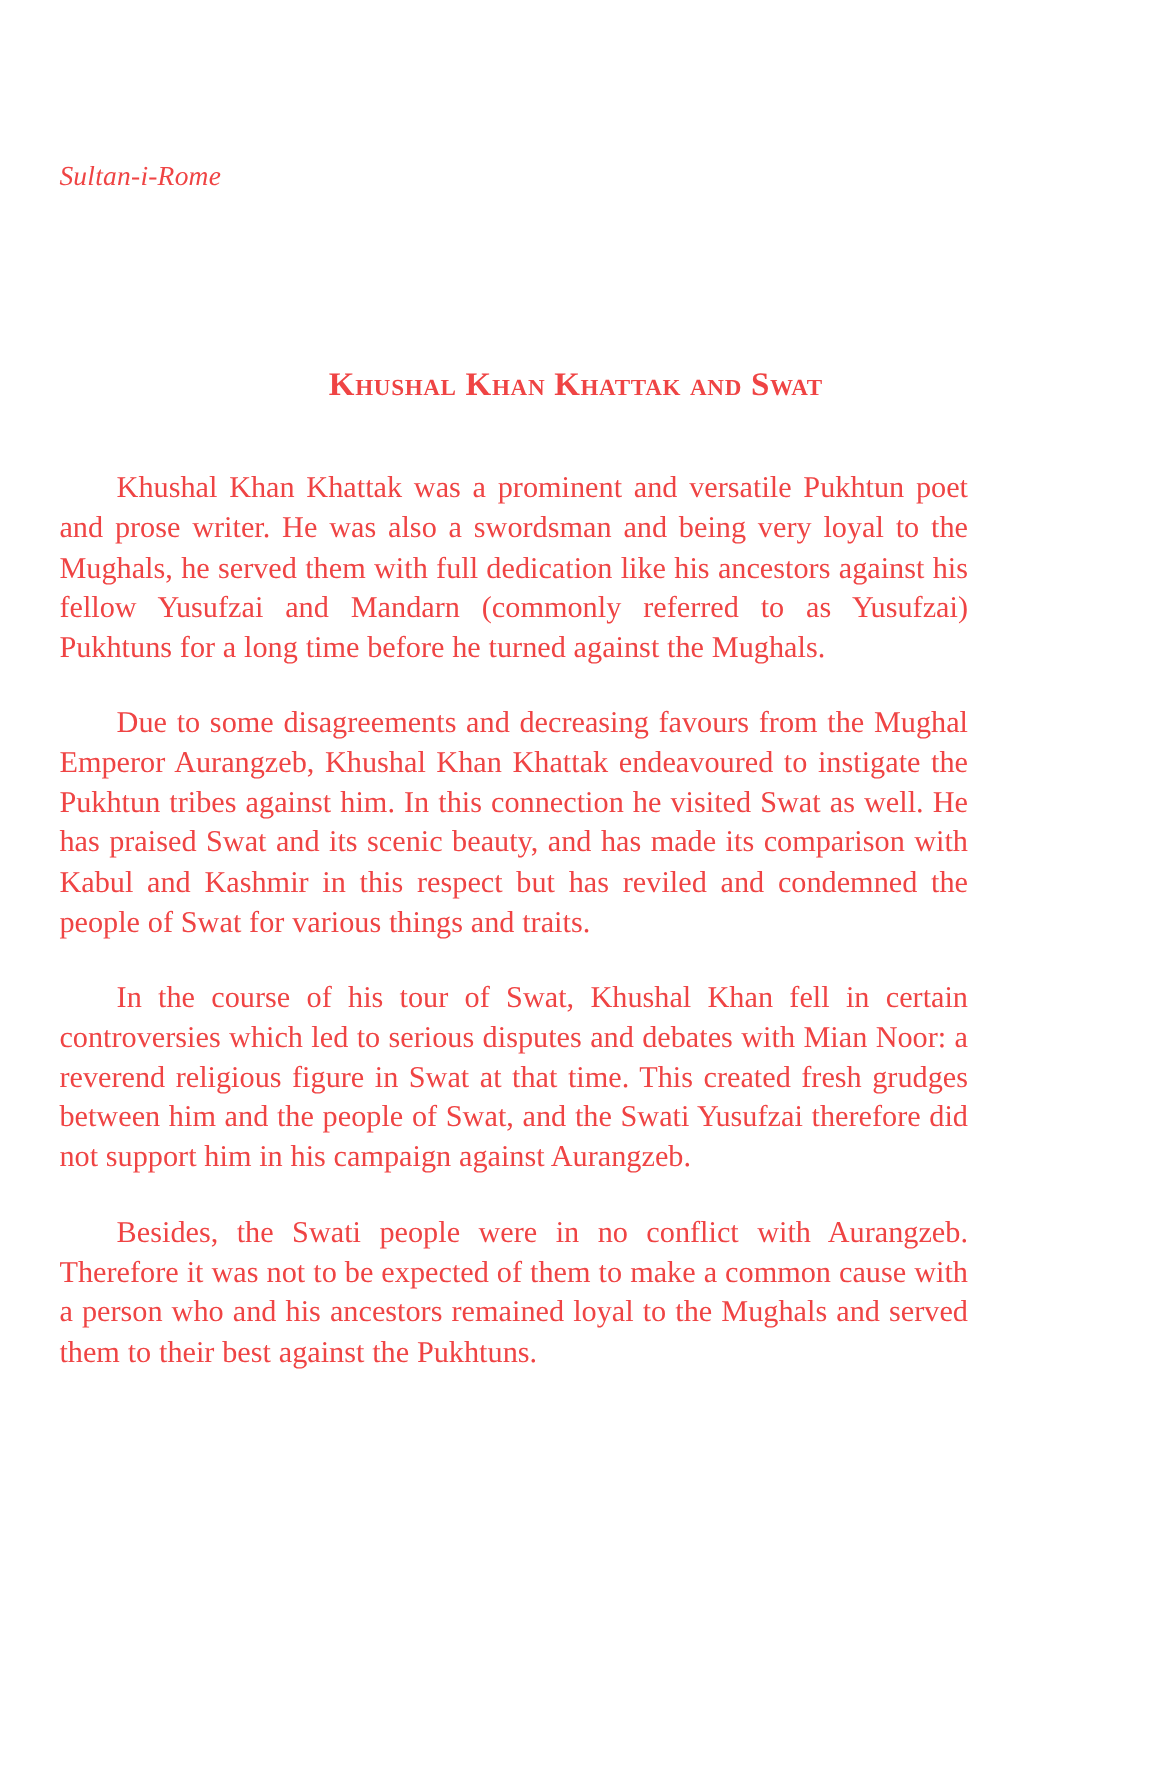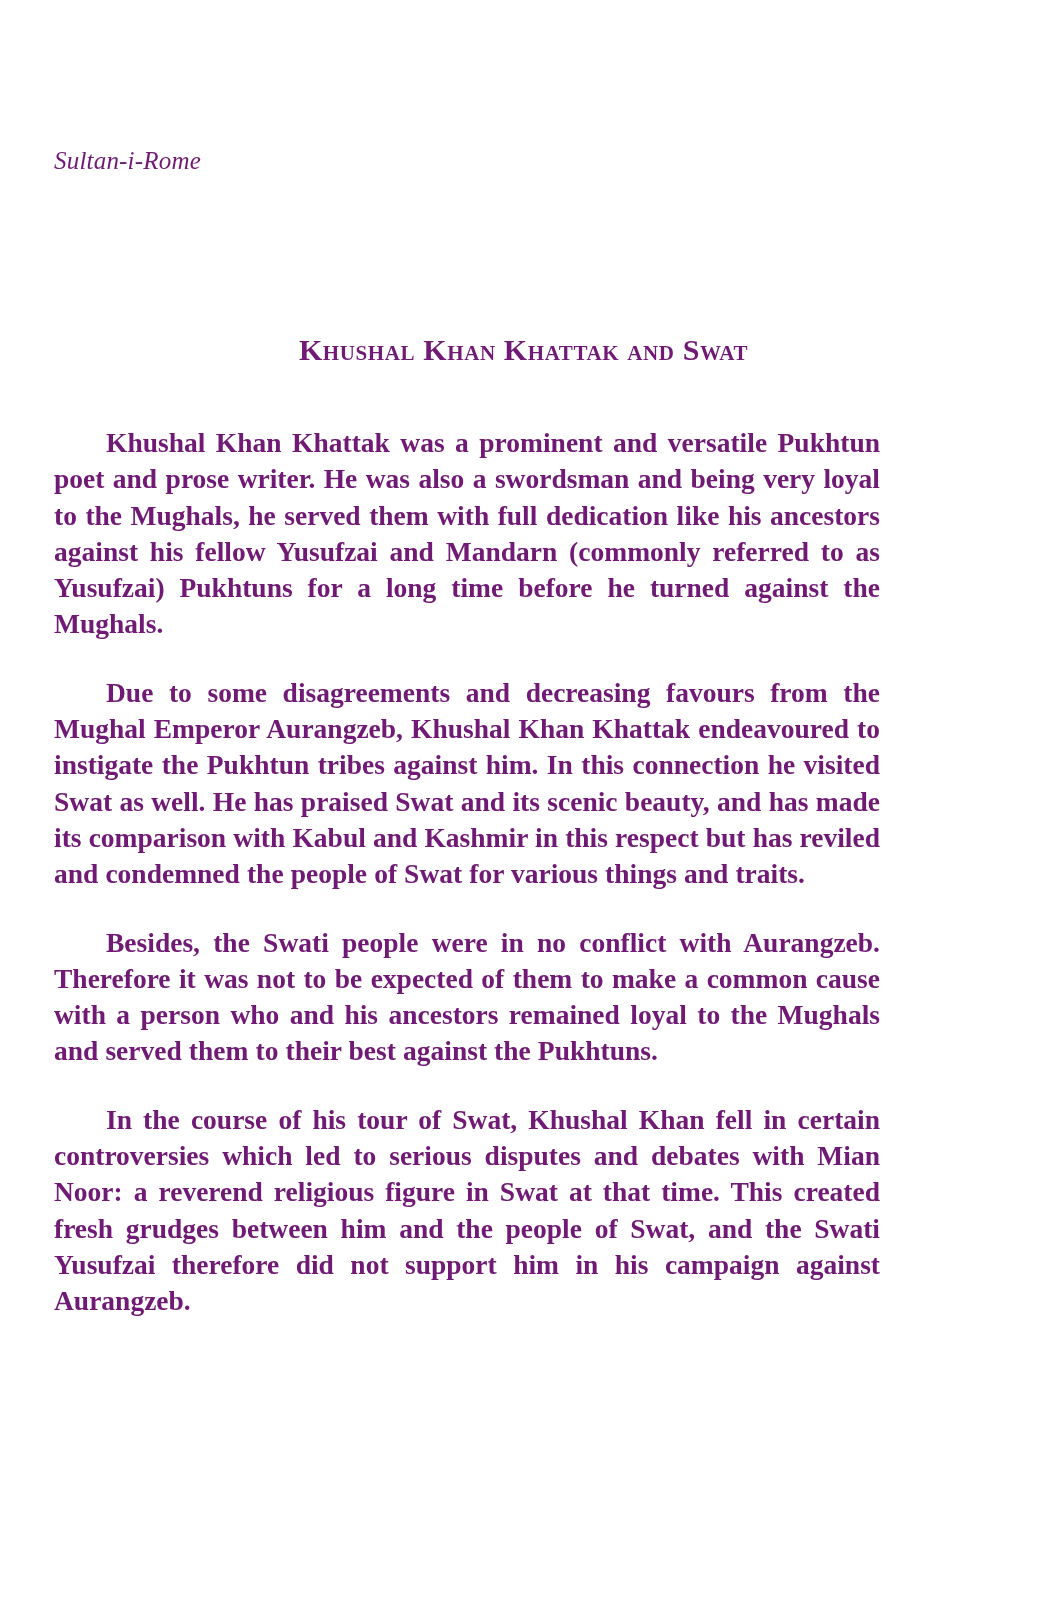--- a/index.html
+++ b/index.html
@@ -9,21 +9,21 @@
     background: #ffffff;
   }
   .page {
     position: relative;
     width: 1047px;
     height: 1620px;
     background: #ffffff;
     margin: 0 auto;
     overflow: hidden;
     font-family: "Liberation Serif", "DejaVu Serif", serif;
-    color: #701a75;
+    color: #ef4444;
     border-radius: 15px;
   }
   .running-head {
     position: absolute;
     left: 54px;
     top: 146px;
     font-style: italic;
     font-size: 25px;
     line-height: 30px;
     letter-spacing: 0.2px;
@@ -49,21 +49,20 @@
   }
   .body-text p {
     margin: 0 0 32px 0;
     text-align: justify;
     text-justify: inter-word;
     text-indent: 52px;
     font-size: 27.5px;
     line-height: 36.3px;
     word-spacing: 0.2px;
     hyphens: none;
-    font-weight: bold;
   }
   .body-text p:last-child {
     margin-bottom: 0;
   }
   .page-number {
     position: absolute;
     left: 0;
     right: 0;
     top: 1527px;
     text-align: center;
@@ -76,18 +75,18 @@
 
 <div class="page">
 
   <div class="running-head">Sultan-i-Rome</div>
 
   <h1 class="chapter-title">Khushal Khan Khattak and Swat</h1>
 
   <div class="body-text">
     <p>Khushal Khan Khattak was a prominent and versatile Pukhtun poet and prose writer. He was also a swordsman and being very loyal to the Mughals, he served them with full dedication like his ancestors against his fellow Yusufzai and Mandarn (commonly referred to as Yusufzai) Pukhtuns for a long time before he turned against the Mughals.</p>
     <p>Due to some disagreements and decreasing favours from the Mughal Emperor Aurangzeb, Khushal Khan Khattak endeavoured to instigate the Pukhtun tribes against him. In this connection he visited Swat as well. He has praised Swat and its scenic beauty, and has made its comparison with Kabul and Kashmir in this respect but has reviled and condemned the people of Swat for various things and traits.</p>
+    <p>In the course of his tour of Swat, Khushal Khan fell in certain controversies which led to serious disputes and debates with Mian Noor: a reverend religious figure in Swat at that time. This created fresh grudges between him and the people of Swat, and the Swati Yusufzai therefore did not support him in his campaign against Aurangzeb.</p>
     <p>Besides, the Swati people were in no conflict with Aurangzeb. Therefore it was not to be expected of them to make a common cause with a person who and his ancestors remained loyal to the Mughals and served them to their best against the Pukhtuns.</p>
-    <p>In the course of his tour of Swat, Khushal Khan fell in certain controversies which led to serious disputes and debates with Mian Noor: a reverend religious figure in Swat at that time. This created fresh grudges between him and the people of Swat, and the Swati Yusufzai therefore did not support him in his campaign against Aurangzeb.</p>
   </div>
 
 
 </div>
 
 </body></html>

